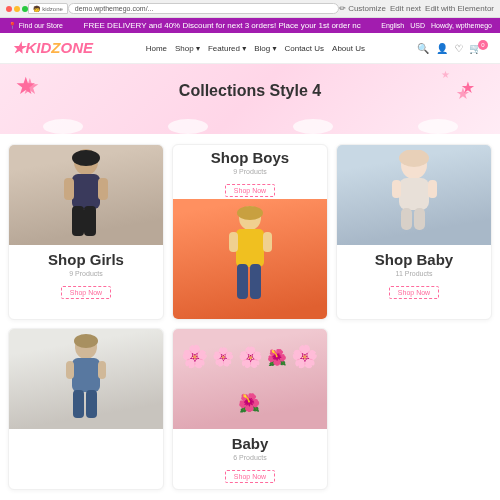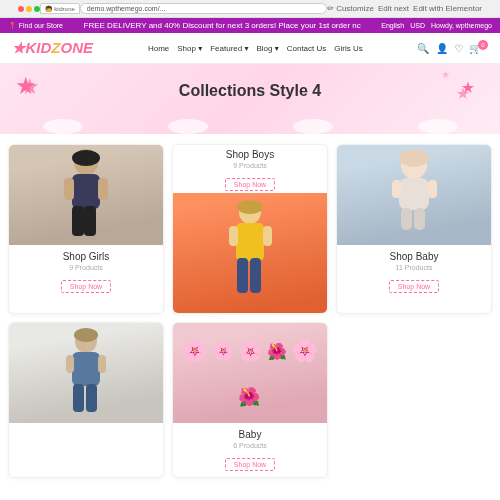--- a/index.html
+++ b/index.html
@@ -16,21 +16,21 @@
       align-items: center;
     }
     .top-bar-center { flex: 1; text-align: center; }
     .top-bar-right { display: flex; gap: 6px; font-size: 7px; }
 
     
     .browser-bar {
       background: #f0f0f0;
       display: flex;
       align-items: center;
-      padding: 3px 18px;
+      padding: 3px 6px;
       gap: 0;
       border-bottom: 1px solid #ddd;
       font-size: 7px;
       justify-content: space-between;
     }
     .browser-dots { display: flex; gap: 2px; }
     .dot { width: 6px; height: 6px; border-radius: 50%; }
     .dot-red { background: #ff5f57; }
     .dot-yellow { background: #febc2e; }
     .dot-green { background: #28c840; }
@@ -122,21 +122,21 @@
     }
     .collection-card {
       background: #fff;
       border: 1px solid #f0f0f0;
       border-radius: 6px;
       overflow: hidden;
       box-shadow: 0 1px 4px rgba(0,0,0,0.05);
       text-align: center;
     }
     .card-body { padding: 6px 8px; }
-    .card-title { font-size: 10px; font-weight: normal; color: #333; margin-bottom: 2px; }
+    .card-title { font-size: 15px; font-weight: bold; color: #333; margin-bottom: 2px; }
     .card-products { font-size: 7px; color: #aaa; margin-bottom: 4px; }
     .shop-now-btn {
       display: inline-block;
       border: 1px dashed #ff6b9d;
       color: #ff6b9d;
       font-size: 7px;
       padding: 2px 8px;
       border-radius: 2px;
       cursor: pointer;
     }
@@ -245,21 +245,21 @@
     <span style="color:#ff6b9d;font-style:italic;font-size:15px;font-weight:900;">
       <span style="color:#ff6b9d;">★</span>KID<span style="color:#ffb347;">Z</span><span style="color:#ff6b9d;">ONE</span>
     </span>
   </div>
   <div class="nav-links">
     <span>Home</span>
     <span>Shop ▾</span>
     <span>Featured ▾</span>
     <span>Blog ▾</span>
     <span>Contact Us</span>
-    <span>Girls Us</span>
+    <span>About Us</span>
   </div>
   <div class="nav-icons">
     <span>🔍</span>
     <span>👤</span>
     <span>♡</span>
     <span style="position:relative;display:inline-flex;align-items:center;">
       🛒<span class="cart-badge">0</span>
     </span>
   </div>
 </div>

